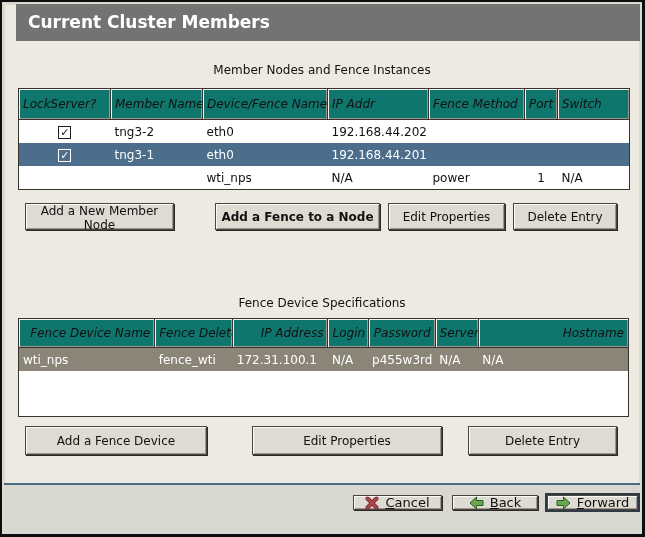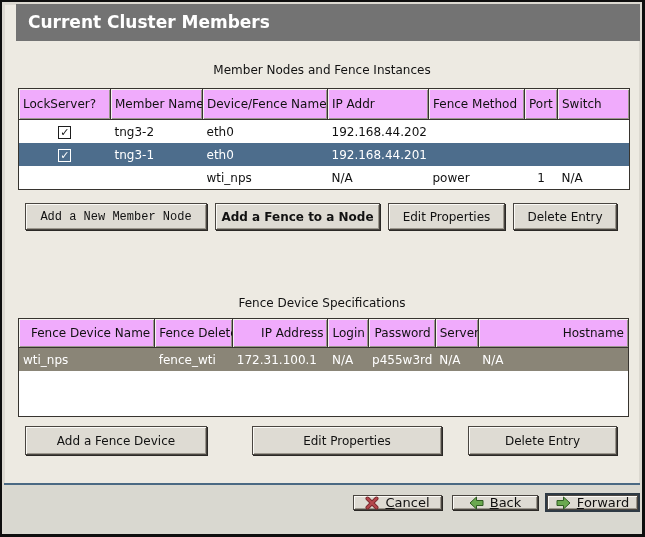--- a/index.html
+++ b/index.html
@@ -23,25 +23,25 @@
   #caption-fence   { top:294px; }
 
   table.gtk-table {
     position:absolute; left:16px; width:611px;
     border-collapse:collapse; table-layout:fixed;
     background:#ffffff; border:1px solid #37342f;
   }
   #member-table { top:86px; }
   #fence-table  { top:316px; }
   .gtk-table th {
-    height:30px; background:#f0abfc; font-weight:normal; font-size:12px;
+    height:30px; background:#0f766e; font-weight:normal; font-size:12px;
     text-align:left; padding:0 4px;
     border-right:1px solid #37342f; border-bottom:1px solid #37342f;
     box-shadow: inset 1px 1px 0 #f5f3ee, inset -1px -1px 0 #9b978d;
-    white-space:nowrap; overflow:hidden;
+    white-space:nowrap; overflow:hidden;font-style:italic;
   }
   #fence-table th { height:28px;text-align:right; }
   .gtk-table td {
     height:23px; padding:0 4px; white-space:nowrap; overflow:hidden;
     font-size:12px; background:#ffffff; color:#111;
   }
   tr.selected td { background:#4d6d8c; color:#fff; }
   tr.selected-inactive td { background:#8a8577; color:#fff; }
   tr.filler td { height:45px; }
   td.cb-cell { text-align:center; }
@@ -126,21 +126,21 @@
         <td></td>
         <td>wti_nps</td>
         <td>N/A</td>
         <td>power</td>
         <td class="center">1</td>
         <td>N/A</td>
       </tr>
     </tbody>
   </table>
 
-  <button class="gtk-btn" style="left:23px; top:201px; width:182px;font-family:Liberation Mono, monospace;">Add a New Member Node</button>
+  <button class="gtk-btn" style="left:23px; top:201px; width:149px;">Add a New Member Node</button>
   <button class="gtk-btn" style="left:213px; top:201px; width:165px;font-weight:bold;">Add a Fence to a Node</button>
   <button class="gtk-btn" style="left:386px; top:201px; width:117px;">Edit Properties</button>
   <button class="gtk-btn" style="left:511px; top:201px; width:104px;">Delete Entry</button>
 
   <div class="caption" id="caption-fence">Fence Device Specifications</div>
 
   <table class="gtk-table" id="fence-table">
     <colgroup>
       <col style="width:136px">
         <col style="width:78px">

